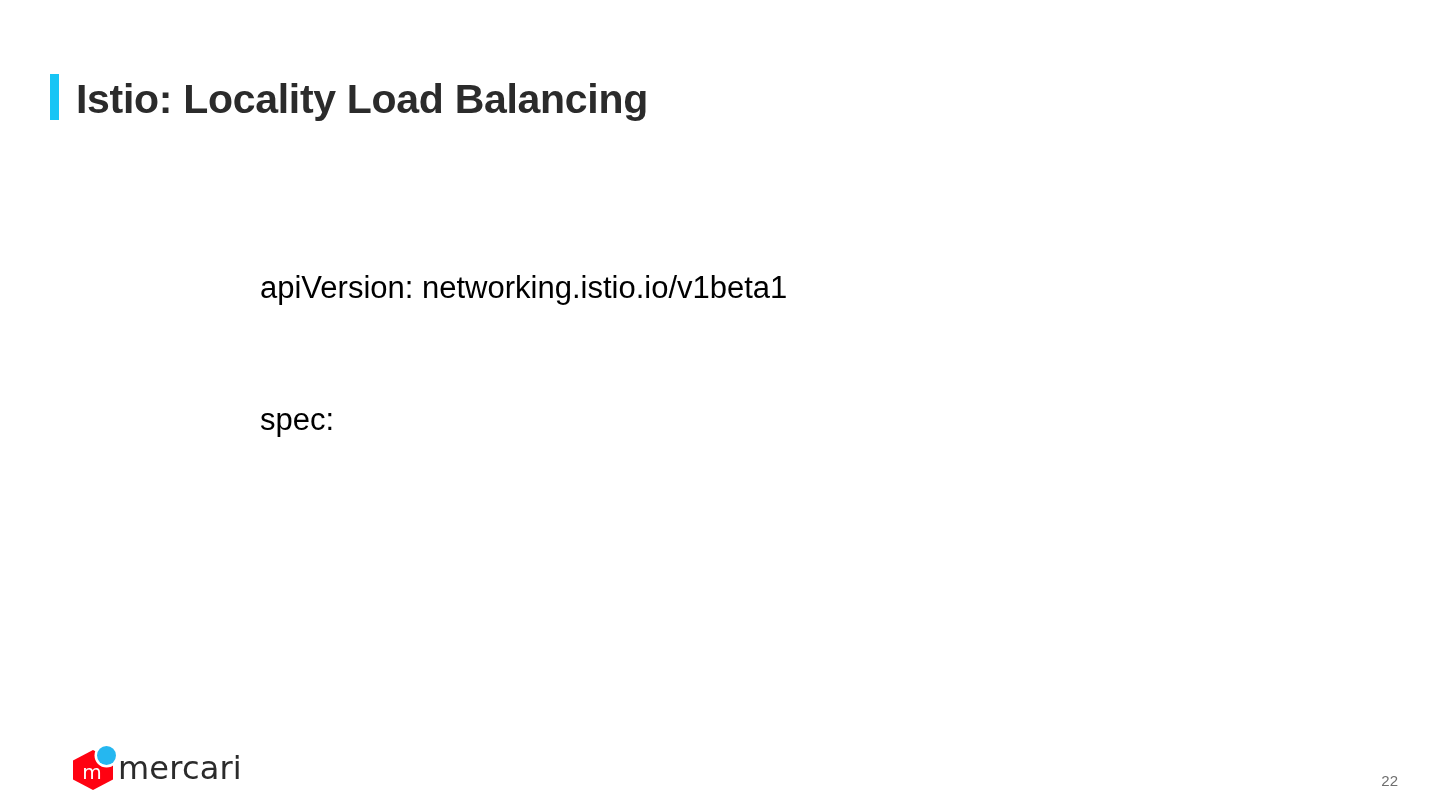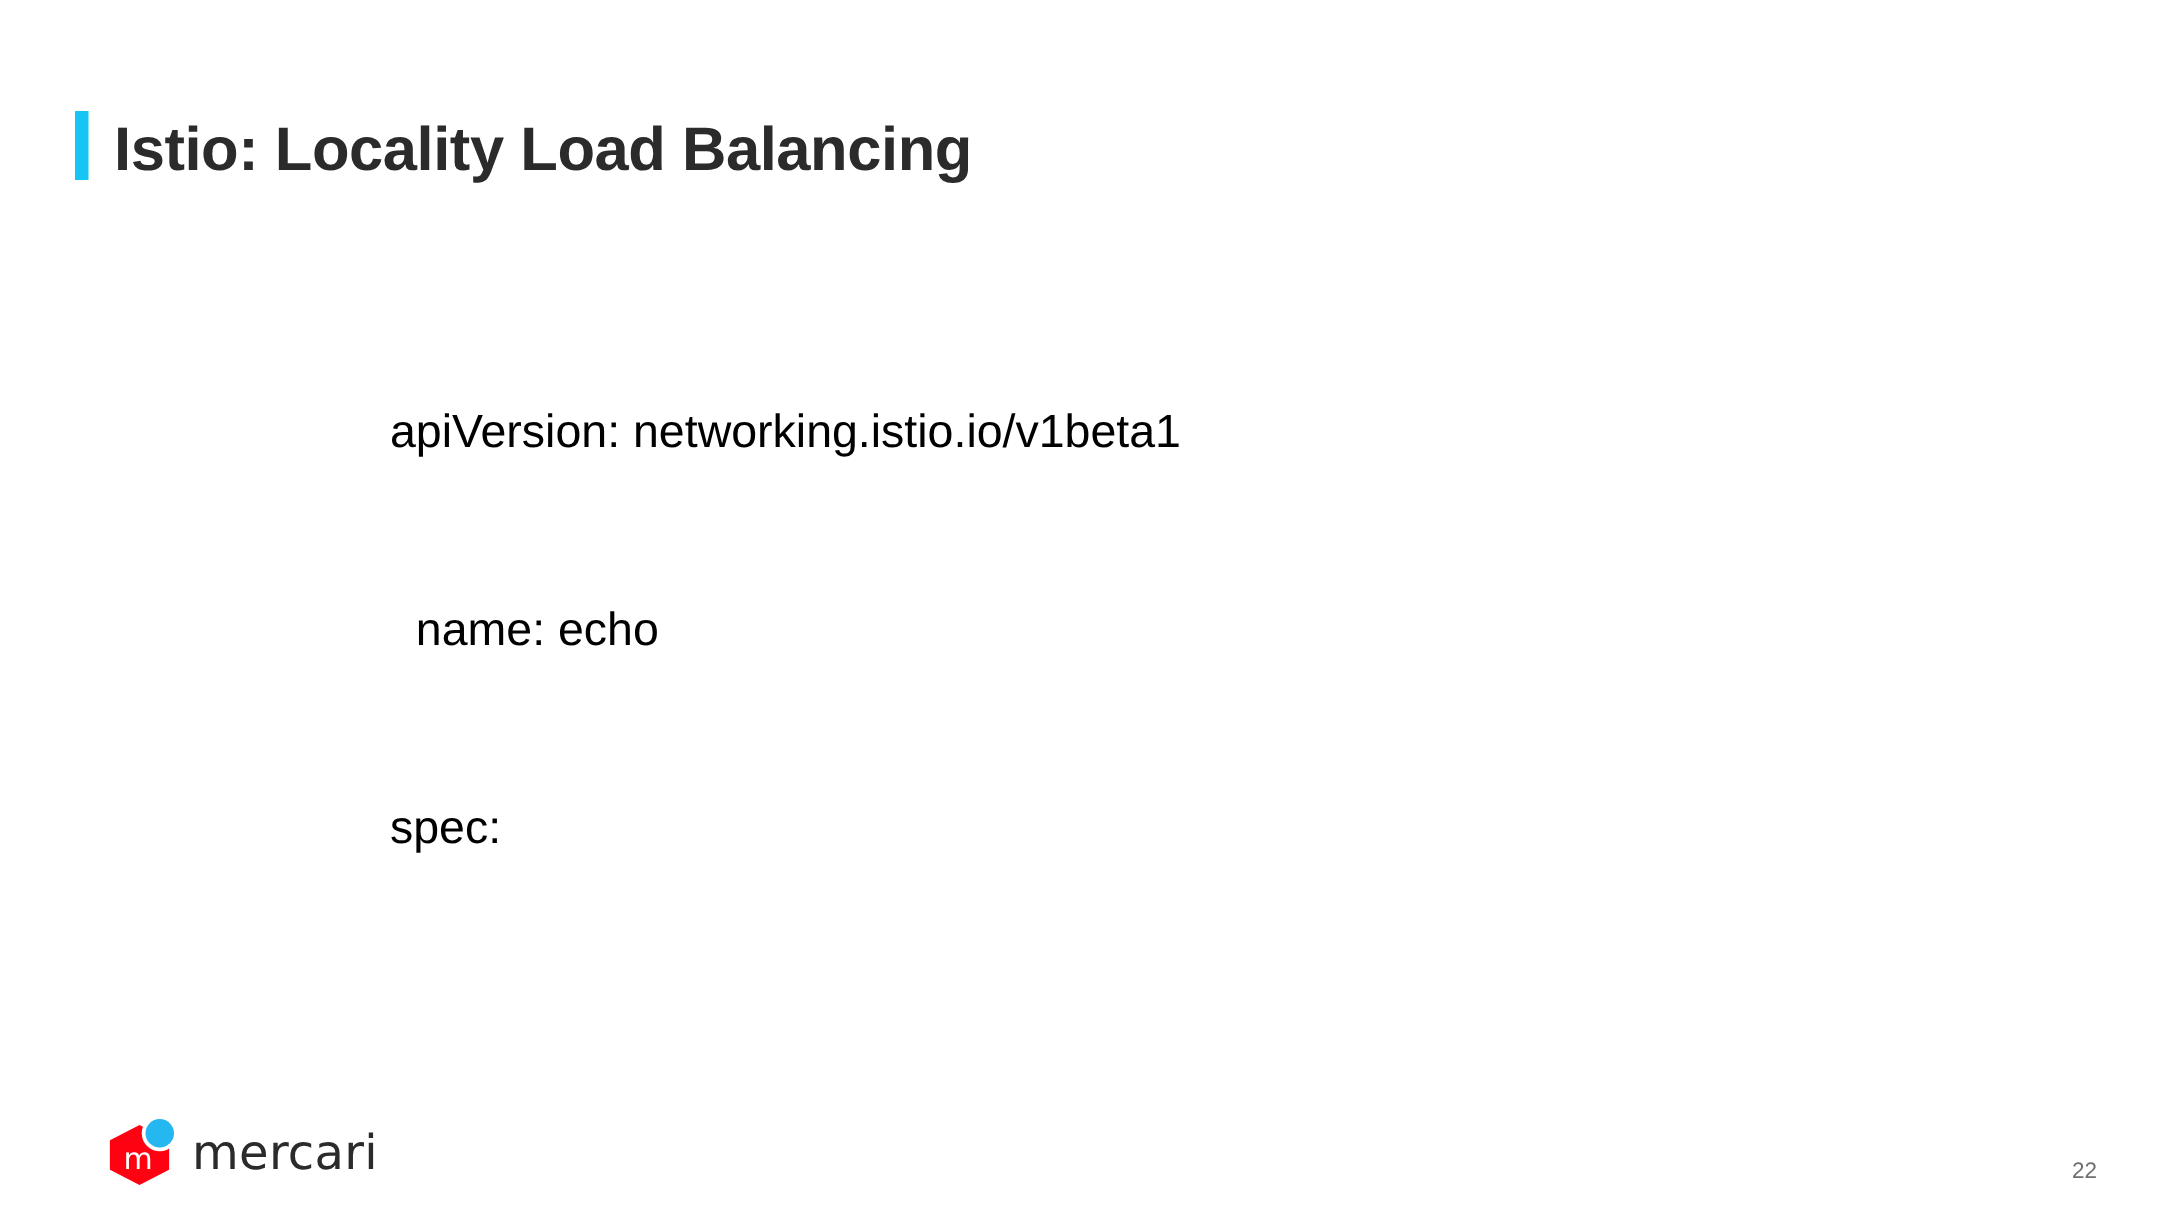--- a/index.html
+++ b/index.html
@@ -109,21 +109,20 @@
     position: absolute;
     right: 2px;
     top: 0px;
     width: 19px;
     height: 19px;
     border-radius: 50%;
     background: #25b7f0;
     box-shadow: 0 0 0 2.5px #ffffff;
   }
   .logo-word {
-    margin-left: 10px;
     font-size: 32px;
     font-weight: 400;
     letter-spacing: 0.2px;
     color: #2b2b2b;
     font-family: "DejaVu Sans", sans-serif;
     line-height: 1;
     padding-bottom: 2px;
   }
 
   
@@ -142,21 +141,20 @@
 
 <div class="slide">
 
   <div class="title-row">
     <div class="title-accent"></div>
     <div class="title-text">Istio: Locality Load Balancing</div>
   </div>
 
   <div class="code-block">
     <div class="code-line">apiVersion: networking.istio.io/v1beta1</div>
-    <div class="code-line">  name: echo</div>
     <div class="code-line">spec:</div>
     
     
     
     
     
     
     
     
   </div>

